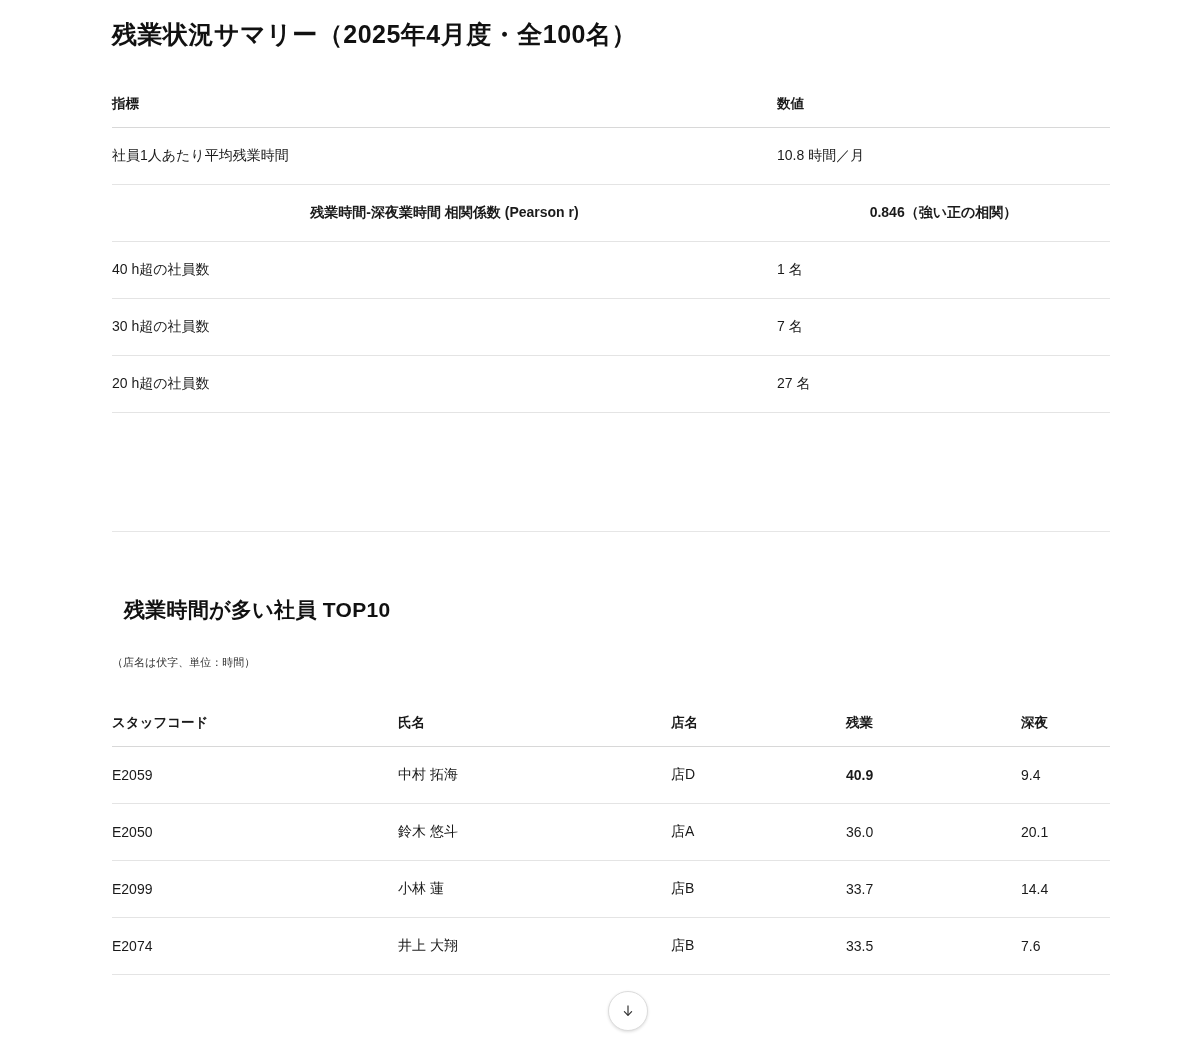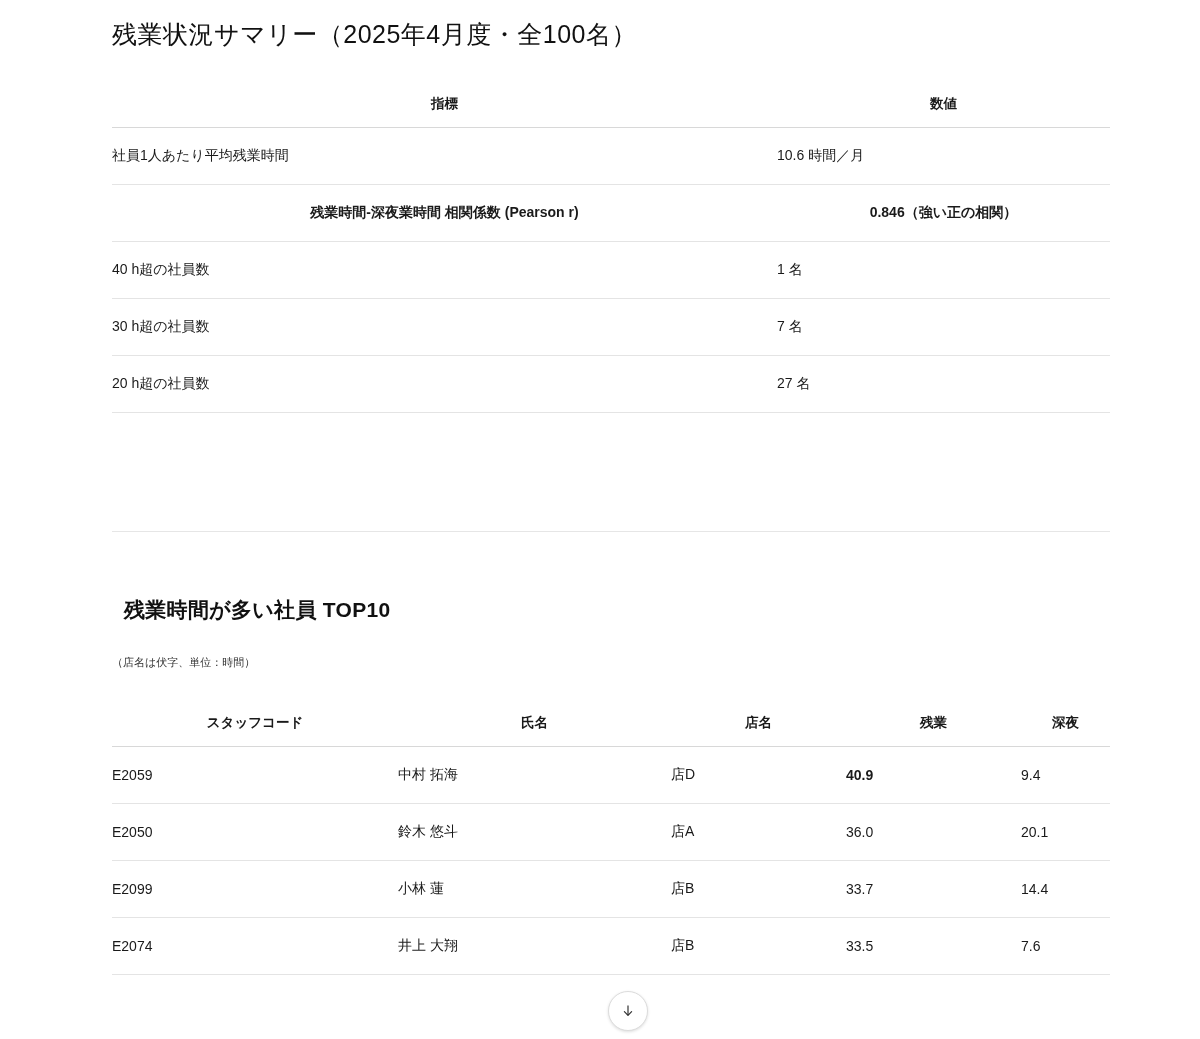--- a/index.html
+++ b/index.html
@@ -19,34 +19,34 @@
     padding: 0;
   }
   .content {
     margin-left: 112px;
     margin-right: 90px;
   }
 
   
   .summary-title {
     font-size: 25px;
-    font-weight: 400;
+    font-weight: 700;
     letter-spacing: 0.5px;
     margin: 0;
     padding-top: 18px;
     color: #111111;
   }
 
   table.data-table {
     width: 100%;
     border-collapse: collapse;
     margin-top: 44px;
   }
   table.data-table th {
-    text-align: center;
+    text-align: left;
     font-size: 13.5px;
     font-weight: 700;
     color: #1a1a1a;
     padding: 0 0 14px 0;
     border-bottom: 1px solid #d8d8d8;
   }
   table.data-table td {
     font-size: 14px;
     color: #1a1a1a;
     padding: 19px 0 19px 0;
@@ -125,21 +125,21 @@
         </colgroup>
       <thead>
         <tr>
           <th>指標</th>
           <th>数値</th>
         </tr>
       </thead>
       <tbody>
         <tr>
           <td class="metric">社員1人あたり平均残業時間</td>
-          <td>10.6 時間／月</td>
+          <td>10.8 時間／月</td>
         </tr>
         <tr class="bold-row">
           <td class="metric">残業時間-深夜業時間 相関係数 (Pearson r)</td>
           <td>0.846（強い正の相関）</td>
         </tr>
         <tr>
           <td class="metric">40 h超の社員数</td>
           <td>1 名</td>
         </tr>
         <tr>

